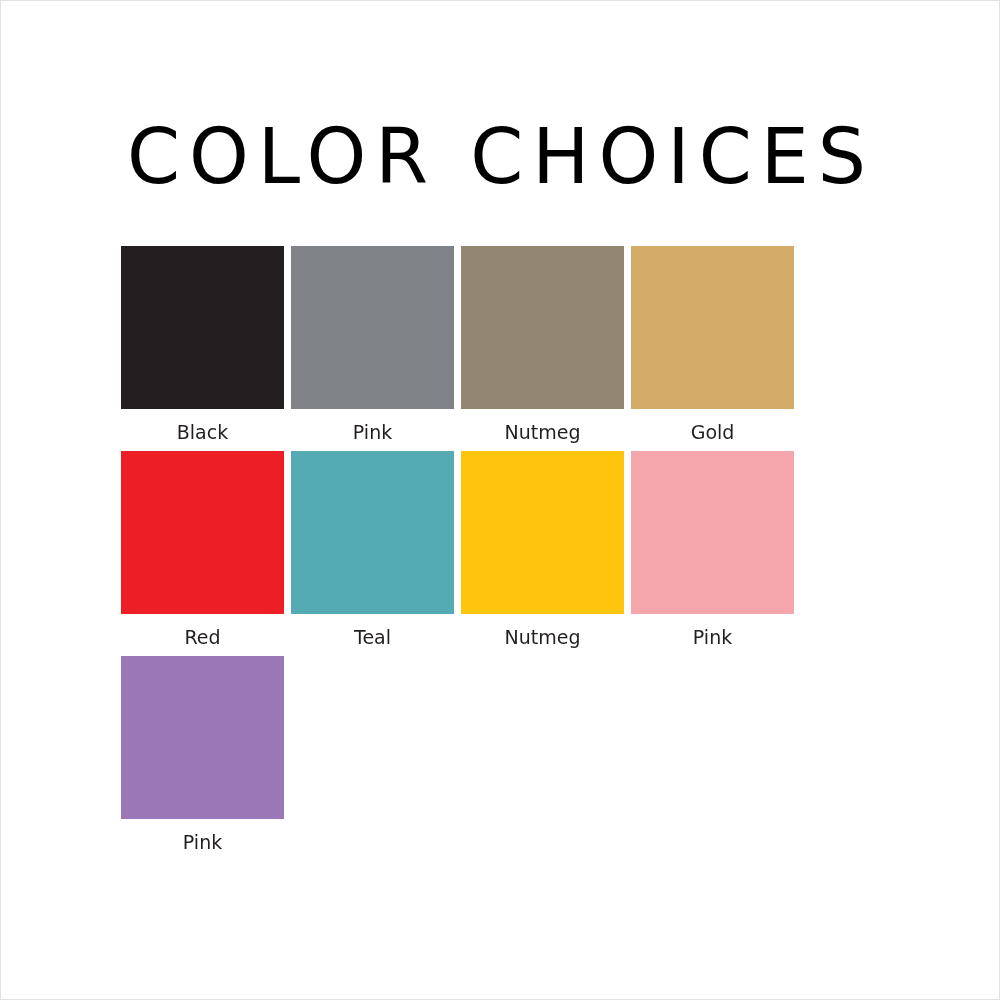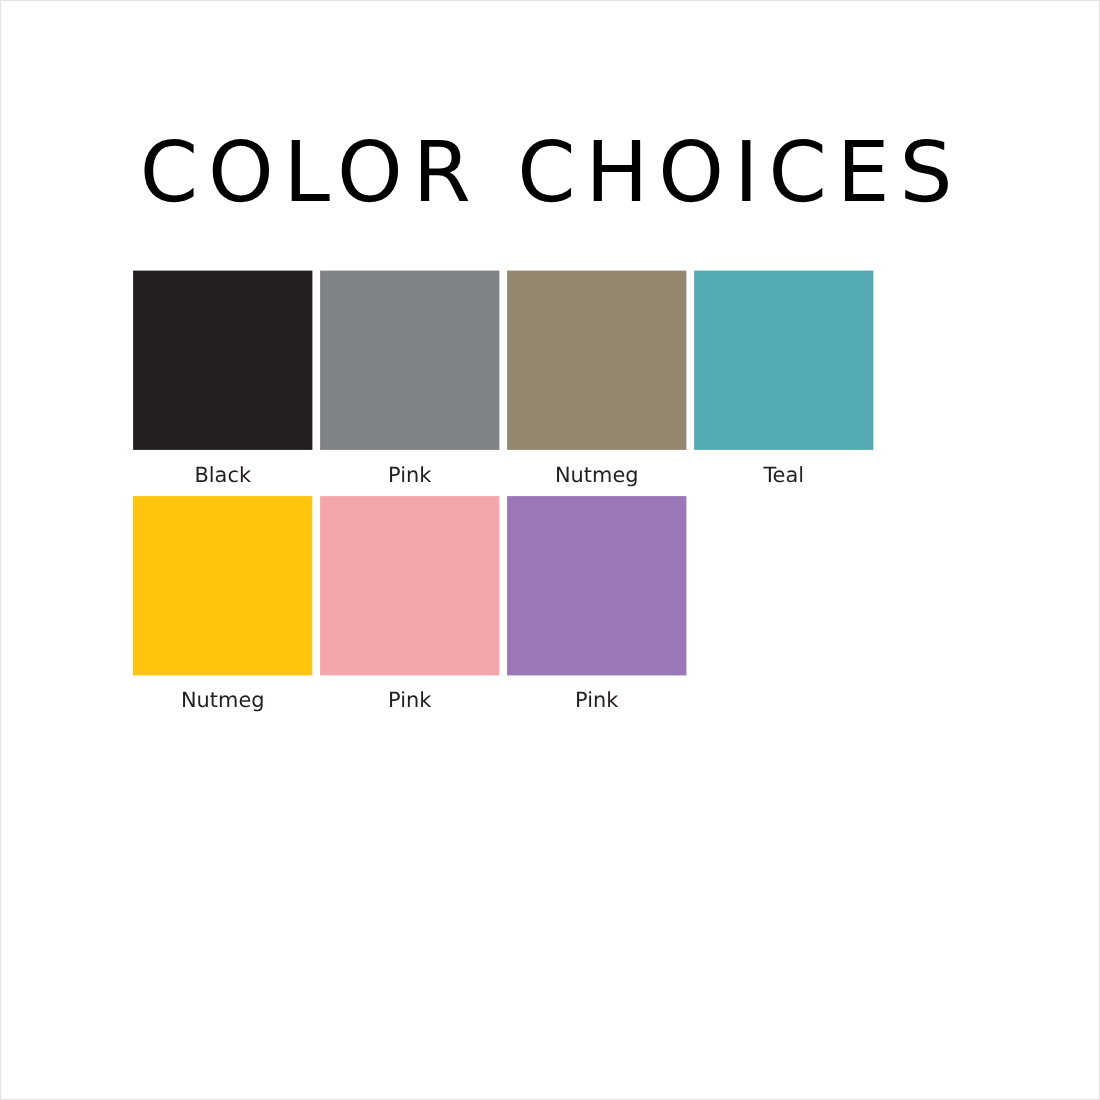--- a/index.html
+++ b/index.html
@@ -81,20 +81,28 @@
       </div>
       <div class="swatch-cell">
         <span class="swatch-chip" style="background-color: rgb(127, 130, 135);"></span>
         <span class="swatch-label">Pink</span>
       </div>
       <div class="swatch-cell">
         <span class="swatch-chip" style="background-color: rgb(147, 135, 112);"></span>
         <span class="swatch-label">Nutmeg</span>
       </div>
       <div class="swatch-cell">
+        <span class="swatch-chip" style="background-color: rgb(211, 171, 103);"></span>
+        <span class="swatch-label">Gold</span>
+      </div>
+      <div class="swatch-cell">
+        <span class="swatch-chip" style="background-color: rgb(236, 32, 36);"></span>
+        <span class="swatch-label">Red</span>
+      </div>
+      <div class="swatch-cell">
         <span class="swatch-chip" style="background-color: rgb(85, 171, 179);"></span>
         <span class="swatch-label">Teal</span>
       </div>
       <div class="swatch-cell">
         <span class="swatch-chip" style="background-color: rgb(255, 196, 13);"></span>
         <span class="swatch-label">Nutmeg</span>
       </div>
       <div class="swatch-cell">
         <span class="swatch-chip" style="background-color: rgb(245, 166, 172);"></span>
         <span class="swatch-label">Pink</span>

